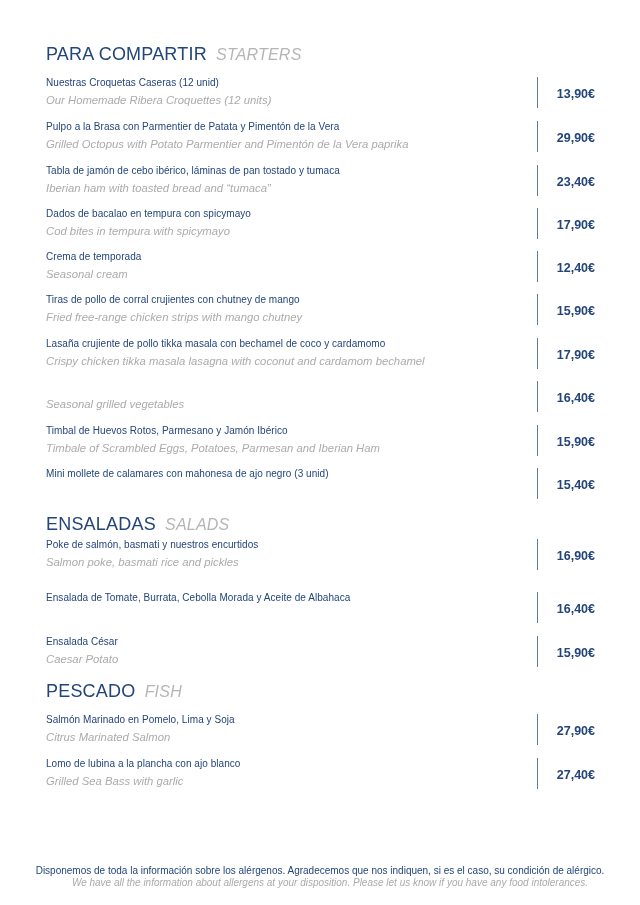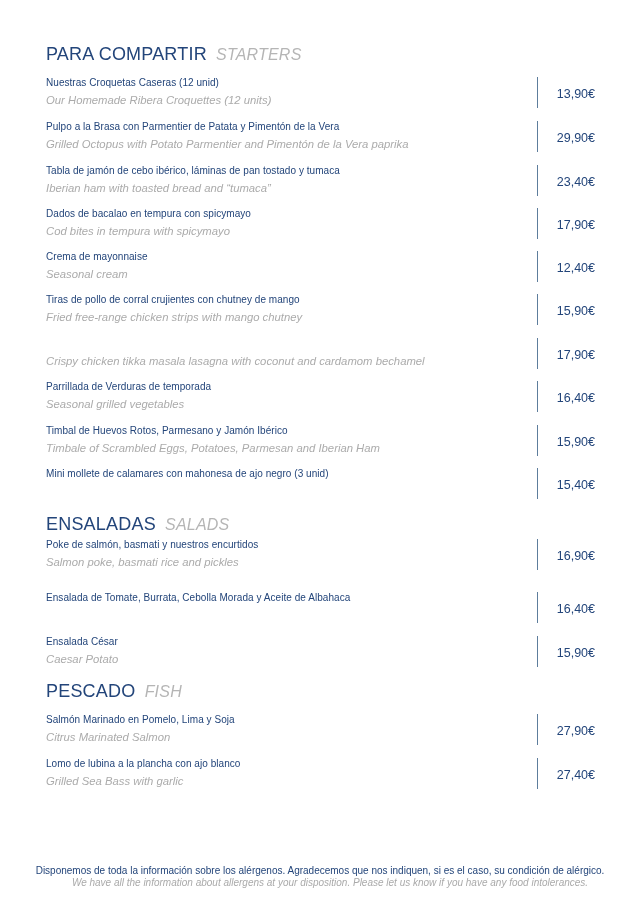--- a/index.html
+++ b/index.html
@@ -23,21 +23,21 @@
     .item .desc {
       position: absolute; left: 0; top: 17px;
       font-size: 11.3px; font-style: italic; color: #ababab; white-space: nowrap;
     }
     .item .divider {
       position: absolute; left: 491px; top: 0; width: 1px; height: 31px;
       background: #5d7d9c;
     }
     .item .price {
       position: absolute; left: 505px; top: 10px; width: 44px; text-align: right;
-      font-size: 12.5px; color: #23457a; white-space: nowrap;
+      font-size: 12.5px; color: #23457a; white-space: nowrap; font-weight: bold;
     }
     .footer {
       position: absolute; left: 0; width: 640px; top: 865px; text-align: center;
     }
     .footer .es { font-size: 10px; color: #23457a; white-space: nowrap; }
     .footer .en { font-size: 10px; color: #aaaaaa; font-style: italic; white-space: nowrap; margin-top: 1px; padding-left: 20px; }
   </style>
 </head>
 <body>
 
@@ -66,38 +66,38 @@
     <div class="divider"></div>
     <div class="price">23,40€</div>
   </div>
   <div class="item" style="top:208px">
     <div class="name">Dados de bacalao en tempura con spicymayo</div>
     <div class="desc">Cod bites in tempura with spicymayo</div>
     <div class="divider"></div>
     <div class="price">17,90€</div>
   </div>
   <div class="item" style="top:251px">
-    <div class="name">Crema de mayonnaise</div>
+    <div class="name">Crema de temporada</div>
     <div class="desc">Seasonal cream</div>
     <div class="divider"></div>
     <div class="price">12,40€</div>
   </div>
   <div class="item" style="top:294px">
     <div class="name">Tiras de pollo de corral crujientes con chutney de mango</div>
     <div class="desc">Fried free-range chicken strips with mango chutney</div>
     <div class="divider"></div>
     <div class="price">15,90€</div>
   </div>
   <div class="item" style="top:338px">
+    <div class="name">Lasaña crujiente de pollo tikka masala con bechamel de coco y cardamomo</div>
     <div class="desc">Crispy chicken tikka masala lasagna with coconut and cardamom bechamel</div>
     <div class="divider"></div>
     <div class="price">17,90€</div>
   </div>
   <div class="item" style="top:381px">
-    <div class="name">Parrillada de Verduras de temporada</div>
     <div class="desc">Seasonal grilled vegetables</div>
     <div class="divider"></div>
     <div class="price">16,40€</div>
   </div>
   <div class="item" style="top:425px">
     <div class="name">Timbal de Huevos Rotos, Parmesano y Jamón Ibérico</div>
     <div class="desc">Timbale of Scrambled Eggs, Potatoes, Parmesan and Iberian Ham</div>
     <div class="divider"></div>
     <div class="price">15,90€</div>
   </div>

